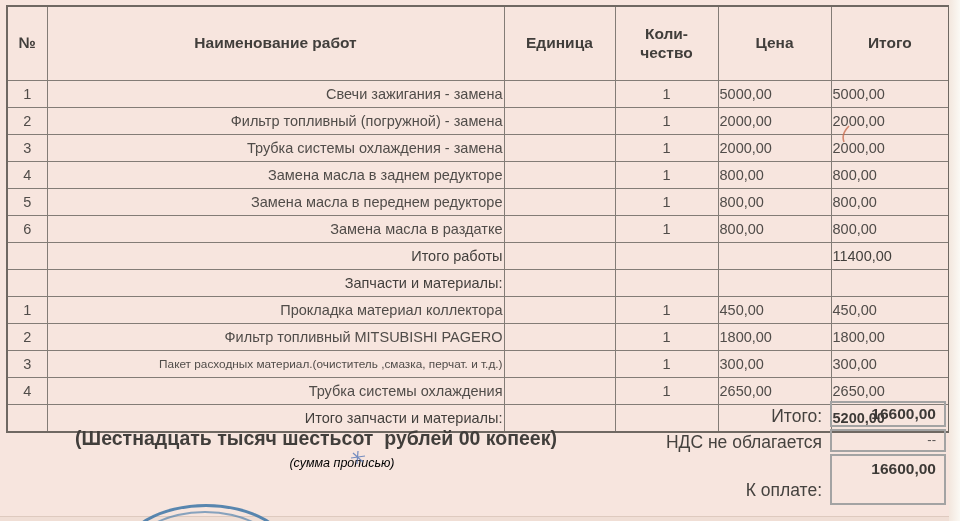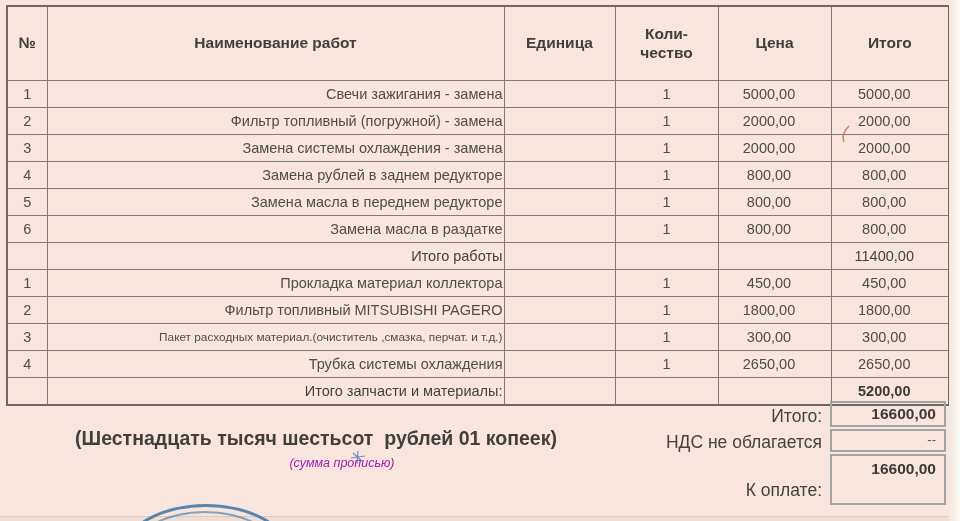--- a/index.html
+++ b/index.html
@@ -22,34 +22,34 @@
   }
   .inv thead th {
     height:53px; font-size:15.5px; font-weight:bold; color:#413e3b;
     text-align:center; vertical-align:middle;
   }
   .qty-hdr-inner { max-width:66px; margin:16px auto; white-space:normal; line-height:1.25; }
   .inv tbody td { height:24px; font-size:14.5px; color:#504c49; vertical-align:middle; }
   .c-num   { text-align:center; }
   .c-name  { text-align:right; padding-left:9px; }
   .c-qty   { text-align:center; }
-  .c-price, .c-sum { text-align:center; padding-right:12px; }
+  .c-price, .c-sum { text-align:left; padding-right:12px; }
   tr.brow td { font-weight:normal; color:#423f3c; }
   tr.small-name td.c-name { font-size:11.8px; padding-left:12px; }
   tr.sum-bold td.c-sum { font-weight:bold; color:#3c3936; }
 
   
   .words {
     position:absolute; left:58px; top:427px; width:516px;
     text-align:center; font-weight:bold; font-size:19.5px;
     white-space:pre; color:#413e3b;
   }
   .caption {
     position:absolute; left:272px; top:456px; width:140px;
-    text-align:center; font-style:italic; font-size:12.5px; color:#a21caf;
+    text-align:center; font-style:italic; font-size:12.5px; color:#000000;
   }
   .flabel {
     position:absolute; left:530px; width:292px; text-align:right;
     font-size:17.5px; color:#45423f;
   }
   .flabel.total   { top:404px; height:24px; line-height:24px; }
   .flabel.vat     { top:431px; height:22px; line-height:22px; }
   .flabel.payable { top:479px; height:22px; line-height:22px; }
   .fbox {
     position:absolute; left:830px; width:116px; box-sizing:border-box;
@@ -118,29 +118,29 @@
     <tr>
       <td class="c-num">2</td>
       <td class="c-name">Фильтр топливный (погружной) - замена</td>
       <td class="c-unit"></td>
       <td class="c-qty">1</td>
       <td class="c-price">2000,00</td>
       <td class="c-sum">2000,00</td>
     </tr>
     <tr>
       <td class="c-num">3</td>
-      <td class="c-name">Замена системы охлаждения - замена</td>
+      <td class="c-name">Трубка системы охлаждения - замена</td>
       <td class="c-unit"></td>
       <td class="c-qty">1</td>
       <td class="c-price">2000,00</td>
       <td class="c-sum">2000,00</td>
     </tr>
     <tr>
       <td class="c-num">4</td>
-      <td class="c-name">Замена рублей в заднем редукторе</td>
+      <td class="c-name">Замена масла в заднем редукторе</td>
       <td class="c-unit"></td>
       <td class="c-qty">1</td>
       <td class="c-price">800,00</td>
       <td class="c-sum">800,00</td>
     </tr>
     <tr>
       <td class="c-num">5</td>
       <td class="c-name">Замена масла в переднем редукторе</td>
       <td class="c-unit"></td>
       <td class="c-qty">1</td>
@@ -156,20 +156,28 @@
       <td class="c-sum">800,00</td>
     </tr>
     <tr class="brow">
       <td class="c-num"></td>
       <td class="c-name">Итого работы</td>
       <td class="c-unit"></td>
       <td class="c-qty"></td>
       <td class="c-price"></td>
       <td class="c-sum" style="font-weight:normal">11400,00</td>
     </tr>
+    <tr class="brow">
+      <td class="c-num"></td>
+      <td class="c-name">Запчасти и материалы:</td>
+      <td class="c-unit"></td>
+      <td class="c-qty"></td>
+      <td class="c-price"></td>
+      <td class="c-sum"></td>
+    </tr>
     <tr>
       <td class="c-num">1</td>
       <td class="c-name">Прокладка материал коллектора</td>
       <td class="c-unit"></td>
       <td class="c-qty">1</td>
       <td class="c-price">450,00</td>
       <td class="c-sum">450,00</td>
     </tr>
     <tr>
       <td class="c-num">2</td>
@@ -199,21 +207,21 @@
       <td class="c-num"></td>
       <td class="c-name">Итого запчасти и материалы:</td>
       <td class="c-unit"></td>
       <td class="c-qty"></td>
       <td class="c-price"></td>
       <td class="c-sum">5200,00</td>
     </tr>
   </tbody>
 </table>
 
-<div class="words">(Шестнадцать тысяч шестьсот  рублей 01 копеек)</div>
+<div class="words">(Шестнадцать тысяч шестьсот  рублей 00 копеек)</div>
 <div class="caption">(сумма прописью)</div>
 
 <div class="flabel total">Итого:</div>
 <div class="fbox b1">16600,00</div>
 
 <div class="flabel vat">НДС не облагается</div>
 <div class="fbox b2">--</div>
 
 <div class="fbox b3">16600,00</div>
 <div class="flabel payable">К оплате:</div>

